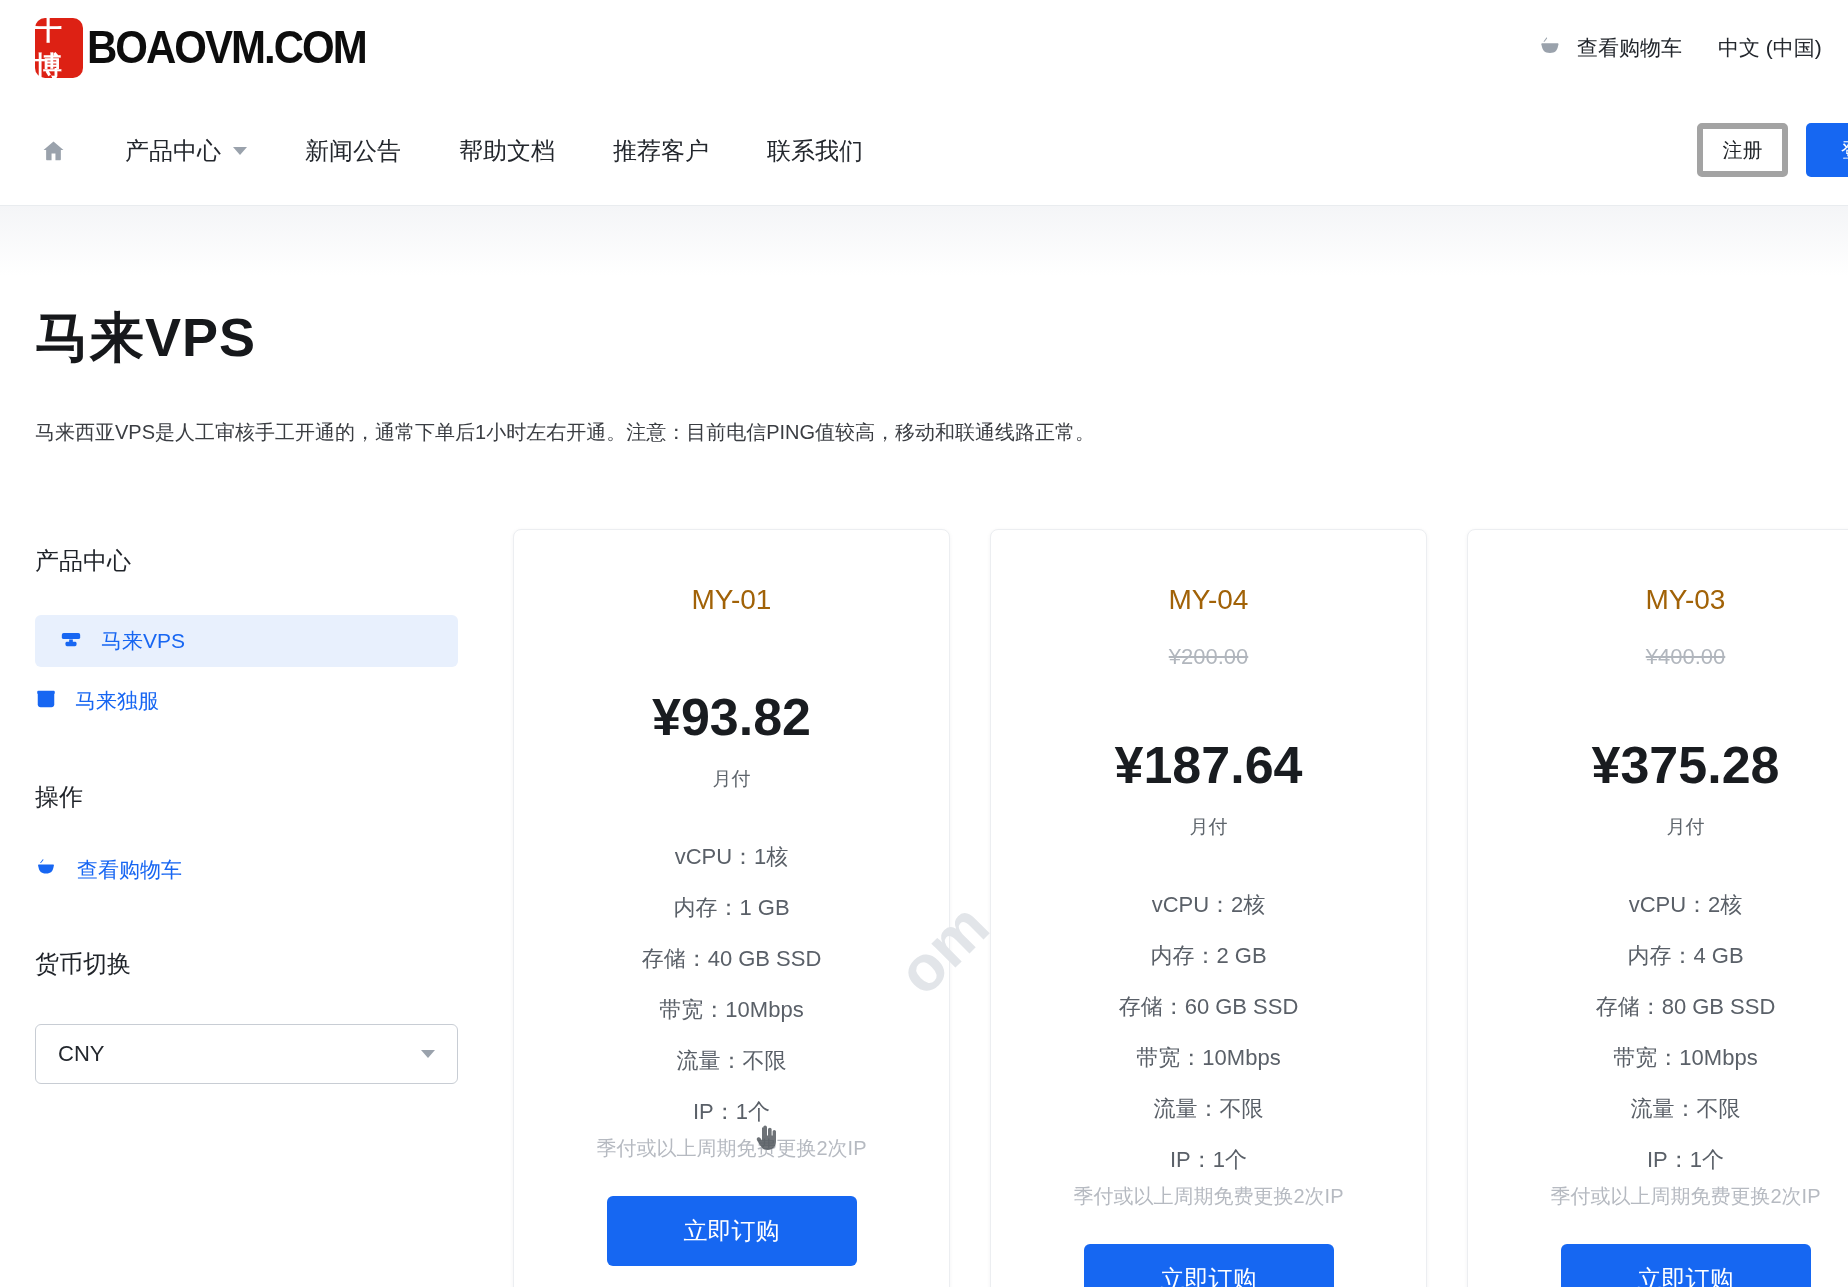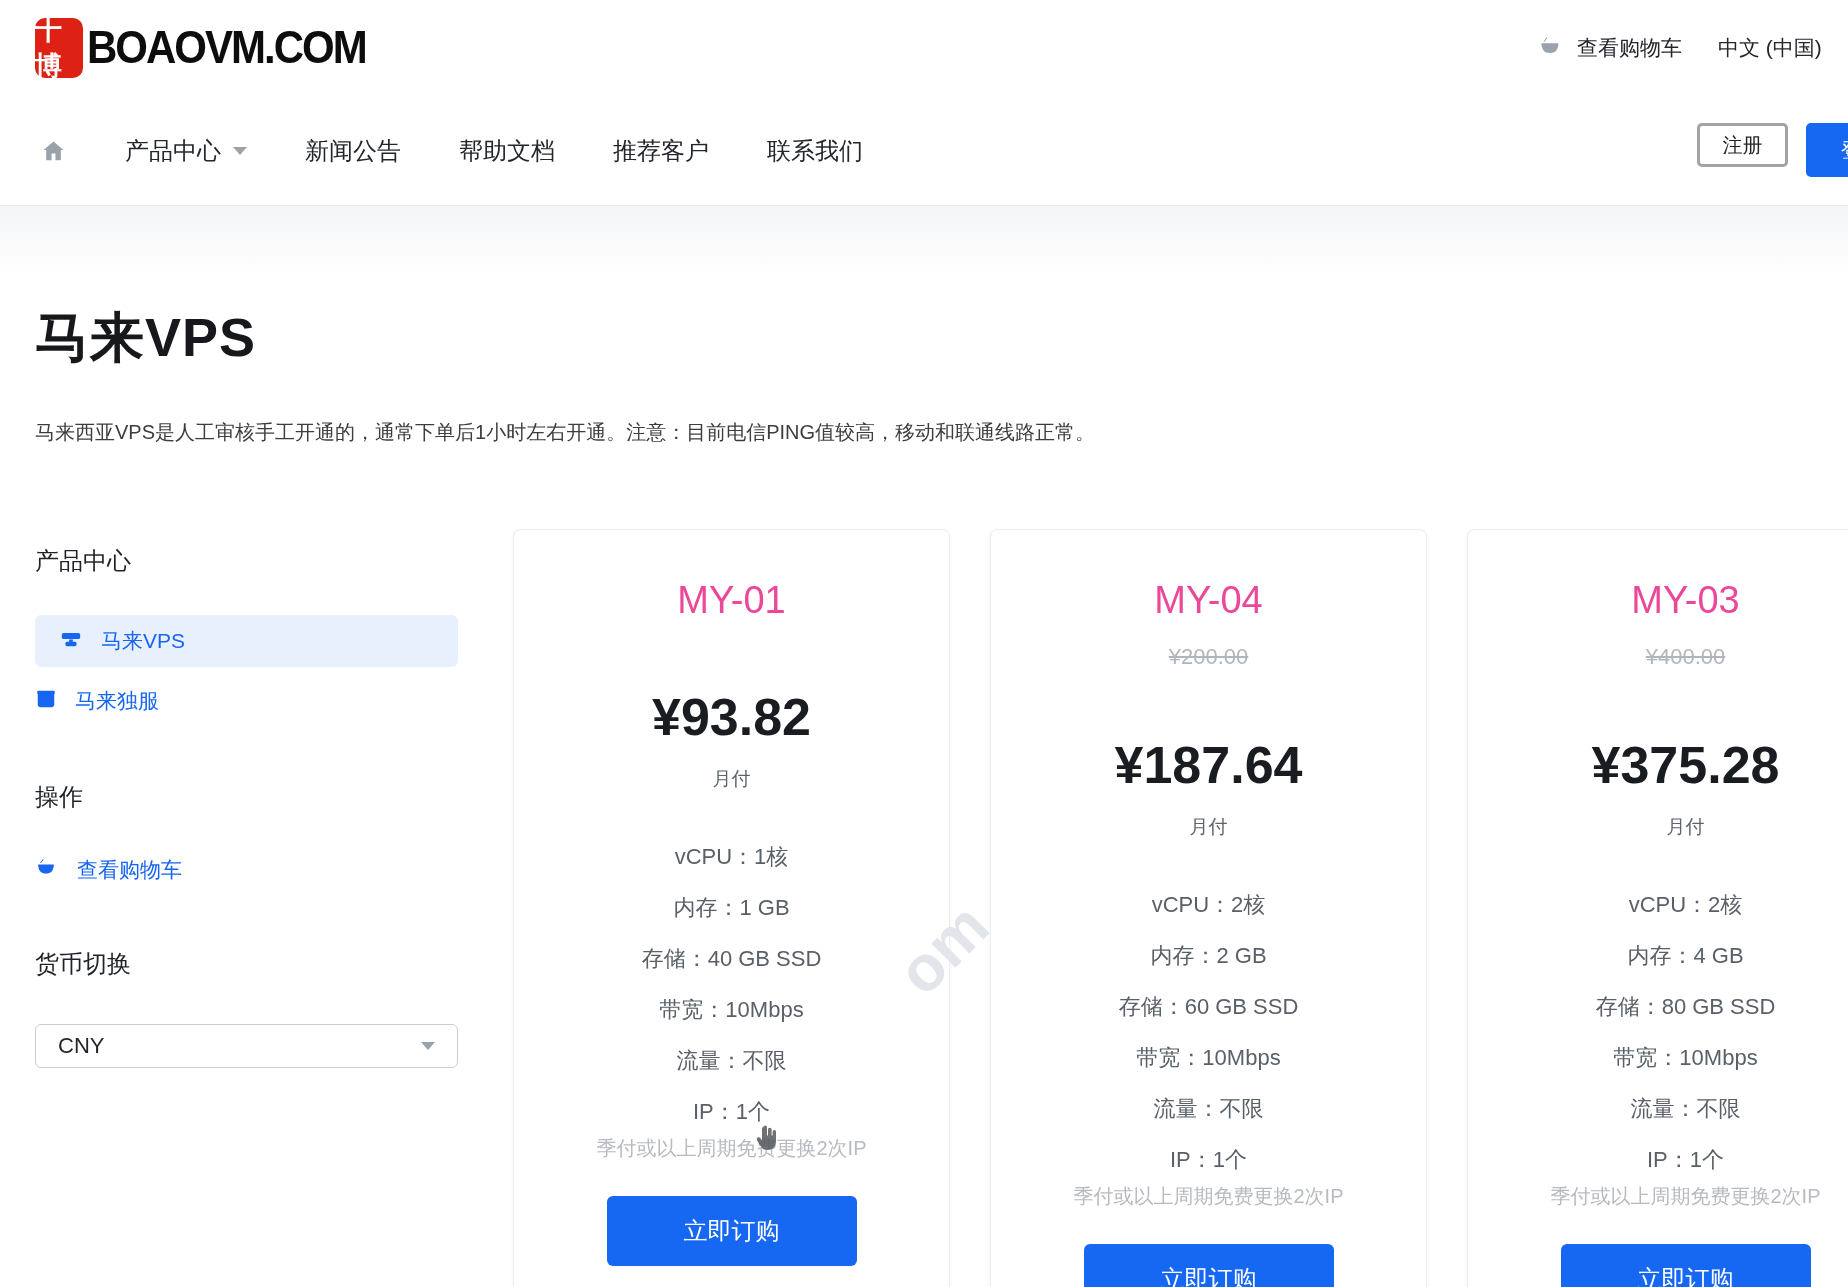--- a/index.html
+++ b/index.html
@@ -20,22 +20,22 @@
   .cart-link .txt { font-size:21px; color:#23272d; }
   .lang { font-size:21px; color:#23272d; margin-left:36px; cursor:pointer; }
 
   
   .navbar { height:110px; border-bottom:1px solid #e9ecef; position:relative;
             display:flex; align-items:center; padding-left:40px; background:#fff; }
   .nav-left { display:flex; align-items:center; gap:58px; }
   .nav-item { display:flex; align-items:center; font-size:24px; color:#23272d; cursor:pointer; }
   .caret { width:0; height:0; border-left:7px solid transparent; border-right:7px solid transparent;
            border-top:8px solid #9aa2ac; margin-left:12px; display:inline-block; }
-  .btn-register { position:absolute; left:1697px; top:27px; width:91px; height:44px;
-                  background:#fff; border:3px solid #a3a3a3; border-radius:5px;
+  .btn-register { position:absolute; left:1697px; top:27px; width:91px; height:54px;
+                  background:#fff; border:6px solid #a3a3a3; border-radius:5px;
                   font-size:20px; color:#212529; display:flex; align-items:center; justify-content:center; cursor:pointer; }
   .btn-login { position:absolute; left:1806px; top:27px; width:110px; height:54px;
                background:#1667f2; border:none; border-radius:5px;
                font-size:20px; color:#fff; display:flex; align-items:center; justify-content:center; cursor:pointer; }
 
   
   .hero { background:linear-gradient(180deg,#f4f5f7 0%,#ffffff 70px); padding:96px 0 0 35px; }
   .page-title { font-size:54px; font-weight:800; color:#16181b; letter-spacing:1px; }
   .page-desc { margin-top:44px; font-size:20px; color:#3a3d42; }
 
@@ -45,31 +45,31 @@
   .side-heading { font-size:24px; font-weight:500; color:#1f2329; }
   .side-list { margin-top:38px; }
   .side-item { display:flex; align-items:center; gap:18px; font-size:21px; color:#1766f2; cursor:pointer; }
   .side-item.active { background:#e8f0fd; border-radius:6px; height:52px; padding:0 24px; }
   .side-item + .side-item { margin-top:20px;text-align:center; }
   .side-item svg { flex-shrink:0; }
   .heading-actions { margin-top:66px; }
   .side-cart { margin-top:42px; display:flex; align-items:center; gap:18px;
                font-size:21px; color:#1766f2; cursor:pointer; }
   .heading-currency { margin-top:64px; }
-  .currency-select { margin-top:44px; width:423px; height:44px; border:1px solid #c8cdd4; border-radius:6px;
+  .currency-select { margin-top:44px; width:423px; height:60px; border:1px solid #c8cdd4; border-radius:6px;
                      display:flex; align-items:center; justify-content:space-between;
                      padding:0 22px; font-size:22px; color:#23272d; cursor:pointer; background:#fff; }
   .select-caret { width:0; height:0; border-left:7px solid transparent; border-right:7px solid transparent;
                   border-top:8px solid #9aa2ac; }
 
   
   .cards { display:flex; gap:40px; margin-left:55px; }
   .card { width:437px; background:#fff; border:1px solid #eceef1; border-radius:8px;
           box-shadow:0 1px 4px rgba(20,30,50,0.05); text-align:center; padding:48px 20px 40px; flex-shrink:0; }
-  .card-name { font-size:38px; font-weight:300; color:#ec4899; line-height:44px; }
+  .card-name { font-size:28px; font-weight:300; color:#a16207; line-height:44px; }
   .card-old-price { margin-top:22px; font-size:22px; color:#b1b6bd; text-decoration:line-through; }
   .card-price { margin-top:66px; font-size:52px; font-weight:700; color:#191c20; line-height:58px; }
   .card-cycle { margin-top:20px; font-size:19px; color:#5d646b; }
   .card-specs { margin-top:50px; }
   .card-spec { font-size:22px; color:#5a6068; line-height:30px; margin-top:21px; }
   .card-spec:first-child { margin-top:0; }
   .card-note { margin-top:8px; font-size:20px; color:#b6bac1; line-height:27px; }
   .card-order { margin-top:34px; width:250px; height:70px; background:#1667f2; color:#fff;
                 border:none; border-radius:6px; font-size:24px; cursor:pointer;
                 font-family:"Liberation Sans","DejaVu Sans",sans-serif; }

